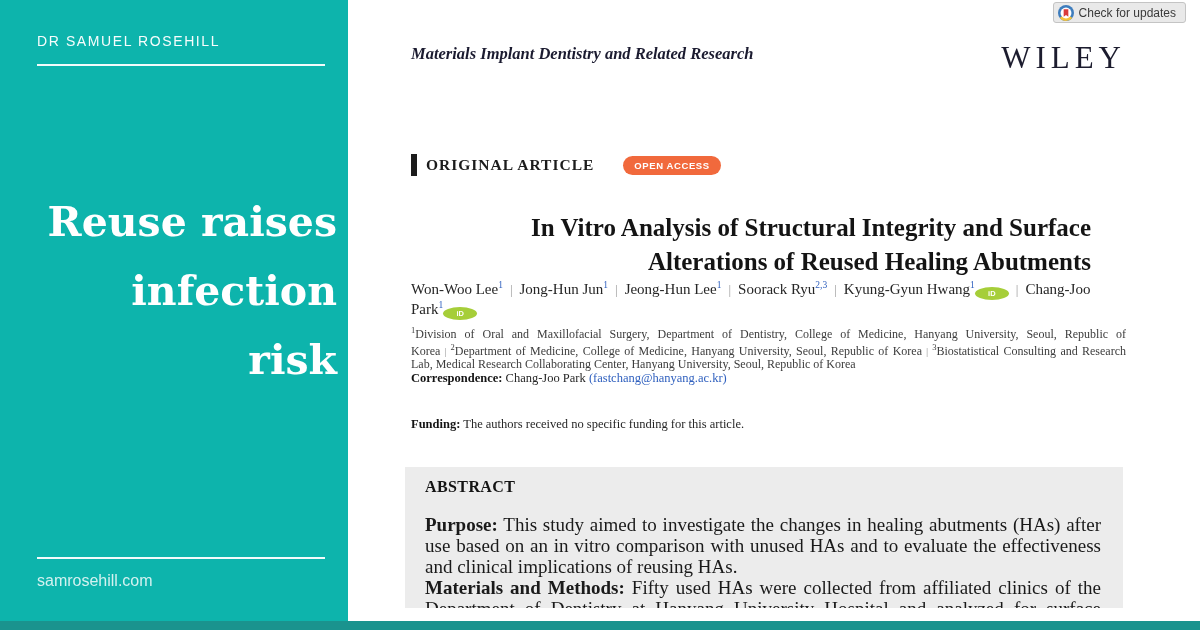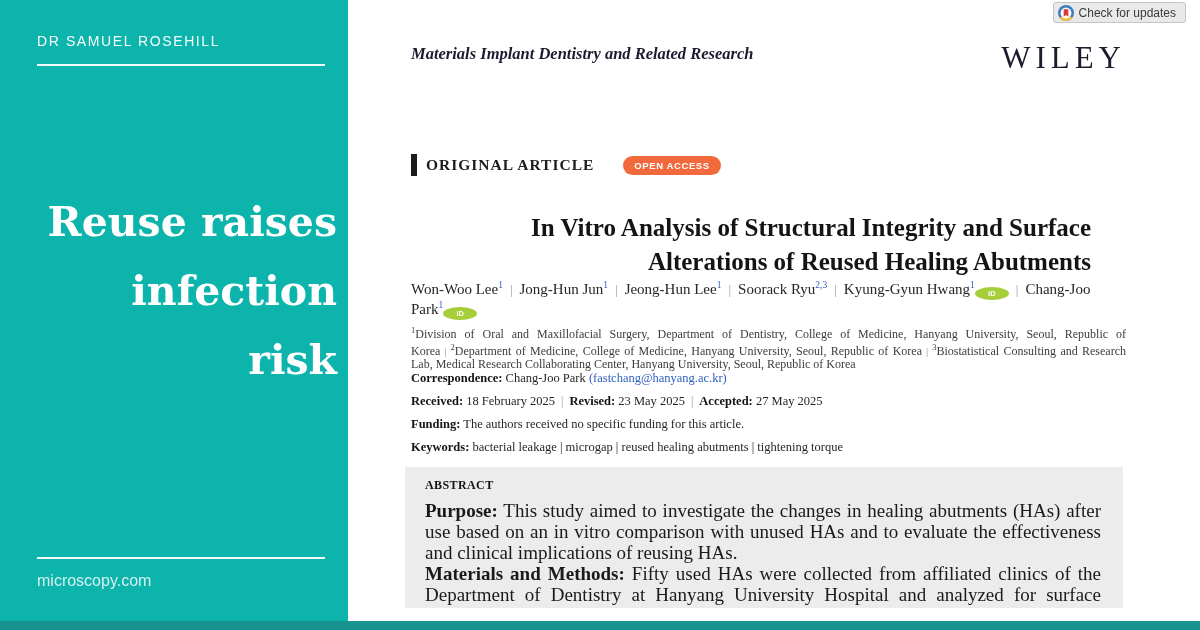--- a/index.html
+++ b/index.html
@@ -60,34 +60,34 @@
   .meta-line b { color: #141414; }
   .corr-line { top: 371px; }
   .corr-email { color: #2e5fbe; cursor: pointer; }
   .dates-line { top: 394px; }
   .dates-line .pipe { padding: 0 6px; font-size: 11.5px; }
   .funding-line { top: 417px; }
   .keywords-line { top: 440px; }
 
   .abstract-box { position: absolute; left: 57px; top: 467px; width: 718px; height: 141px; background: #ececec;
                   padding: 11px 22px 0 20px; overflow: hidden; }
-  .abstract-heading { font-weight: 700; font-size: 12px; letter-spacing: 0.4px; color: #141414; margin-bottom: 7px; }
+  .abstract-heading { font-weight: 700; font-size: 16px; letter-spacing: 0.4px; color: #141414; margin-bottom: 18px; }
   .abstract-box p { font-size: 19px; line-height: 21px; text-align: justify; color: #1a1a1a; }
 </style>
 </head>
 <body>
 
 <div class="canvas">
 
   <aside class="left-panel">
     <div class="lp-name">DR SAMUEL ROSEHILL</div>
     <div class="lp-rule-top"></div>
     <h1 class="lp-headline">Reuse raises infection risk</h1>
     <div class="lp-rule-bottom"></div>
-    <div class="lp-site">microscopy.com</div>
+    <div class="lp-site">samrosehill.com</div>
   </aside>
 
   <main class="paper-page">
 
     <button class="check-updates">
       <span>
         <svg width="16" height="16" viewBox="0 0 24 24">
           <circle cx="12" cy="12" r="12" fill="#3e7dbd"></circle>
           <path d="M12 12 L2.6 19.4 A12 12 0 0 0 21.4 19.4 Z" fill="#f5c23c"></path>
           <circle cx="12" cy="12" r="8.2" fill="#ffffff"></circle>
@@ -113,31 +113,25 @@
     </div>
 
     <p class="affiliations">
       <sup>1</sup><span>Division of Oral and Maxillofacial Surgery, Department of Dentistry, College of Medicine, Hanyang University, Seoul, Republic of Korea</span><span class="pipe">|</span><sup>2</sup><span>Department of Medicine, College of Medicine, Hanyang University, Seoul, Republic of Korea</span><span class="pipe">|</span><sup>3</sup><span>Biostatistical Consulting and Research Lab, Medical Research Collaborating Center, Hanyang University, Seoul, Republic of Korea</span>
     </p>
 
     <p class="meta-line corr-line">
       <b>Correspondence:</b> <span>Chang-Joo Park</span> <span class="corr-email">(fastchang@hanyang.ac.kr)</span>
     </p>
 
-    <p class="meta-line dates-line">
-      <b>Received:</b> <span>18 February 2025</span><span class="pipe">|</span><b>Revised:</b> <span>23 May 2025</span><span class="pipe">|</span><b>Accepted:</b> <span>27 May 2025</span>
-    </p>
 
     <p class="meta-line funding-line">
       <b>Funding:</b> <span>The authors received no specific funding for this article.</span>
     </p>
 
-    <p class="meta-line keywords-line">
-      <b>Keywords:</b> <span>bacterial leakage | microgap | reused healing abutments | tightening torque</span>
-    </p>
 
     <section class="abstract-box">
       <div class="abstract-heading">ABSTRACT</div>
       <p><b>Purpose:</b> <span>This study aimed to investigate the changes in healing abutments (HAs) after use based on an in vitro comparison with unused HAs and to evaluate the effectiveness and clinical implications of reusing HAs.</span></p>
       <p><b>Materials and Methods:</b> <span>Fifty used HAs were collected from affiliated clinics of the Department of Dentistry at Hanyang University Hospital and analyzed for surface damage, protein contamination, and microgap formation using three-dimensional laser microscopy and microcomputed tomography. The interfacial microgap between the implant and the abutment was measured at different tightening torques (5 N·cm, 10 N·cm, and 15 N·cm). Additionally, bacterial leakage and growth at various tight-</span></p>
     </section>
 
   </main>
 
   <div class="bottom-bar"></div>

